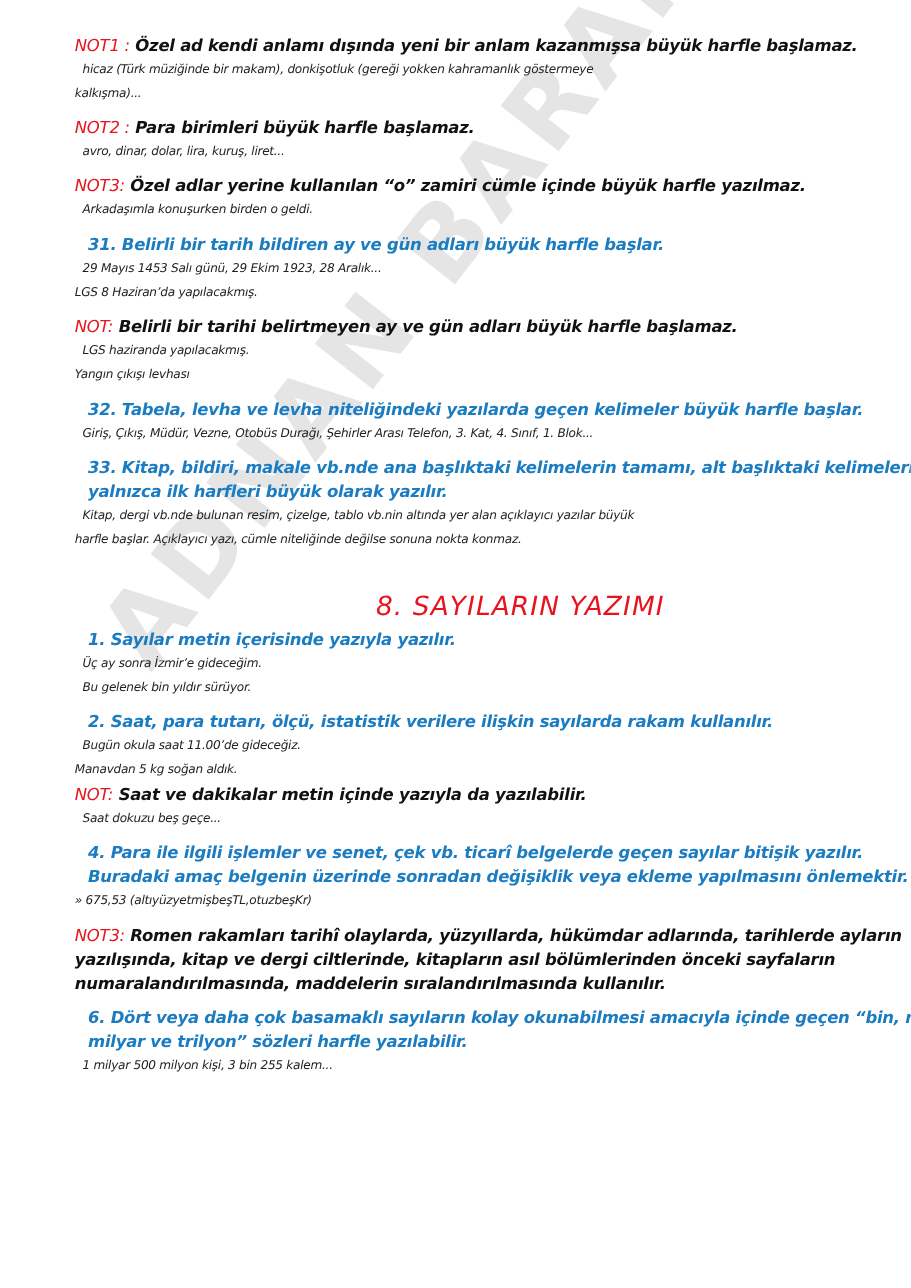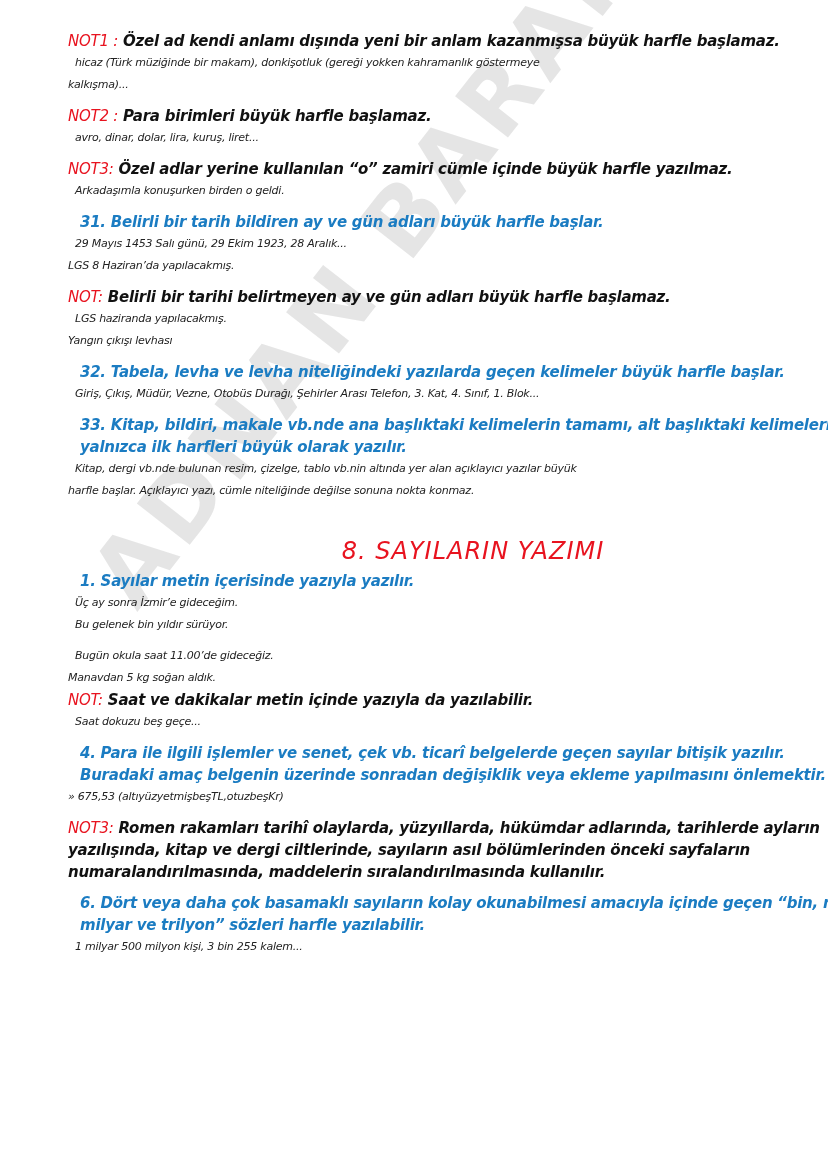--- a/index.html
+++ b/index.html
@@ -76,36 +76,37 @@
 
   <div class="heading">8. SAYILARIN YAZIMI</div>
 
   <div class="block">
     <div class="line rule-blue">1. Sayılar metin içerisinde yazıyla yazılır.</div>
     <div class="line ex indent">Üç ay sonra İzmir’e gideceğim.</div>
     <div class="line ex indent">Bu gelenek bin yıldır sürüyor.</div>
   </div>
 
   <div class="block">
+    <div class="line rule-blue">2. Saat, para tutarı, ölçü, istatistik verilere ilişkin sayılarda rakam kullanılır.</div>
     <div class="line ex indent">Bugün okula saat 11.00’de gideceğiz.</div>
     <div class="line ex">Manavdan 5 kg soğan aldık.</div>
     <div class="line rule"><span class="tag">NOT:</span><span> Saat ve dakikalar metin içinde yazıyla da yazılabilir.</span></div>
     <div class="line ex indent">Saat dokuzu beş geçe...</div>
   </div>
 
 
   <div class="block">
     <div class="line rule-blue">4. Para ile ilgili işlemler ve senet, çek vb. ticarî belgelerde geçen sayılar bitişik yazılır.</div>
     <div class="line rule-blue">Buradaki amaç belgenin üzerinde sonradan değişiklik veya ekleme yapılmasını önlemektir.</div>
     <div class="line ex">» 675,53 (altıyüzyetmişbeşTL,otuzbeşKr)</div>
   </div>
 
   <div class="block">
     <div class="line rule"><span class="tag">NOT3:</span><span> Romen rakamları tarihî olaylarda, yüzyıllarda, hükümdar adlarında, tarihlerde ayların</span></div>
-    <div class="line rule">yazılışında, kitap ve dergi ciltlerinde, sayıların asıl bölümlerinden önceki sayfaların</div>
+    <div class="line rule">yazılışında, kitap ve dergi ciltlerinde, kitapların asıl bölümlerinden önceki sayfaların</div>
     <div class="line rule">numaralandırılmasında, maddelerin sıralandırılmasında kullanılır.</div>
   </div>
 
   <div class="block">
     <div class="line rule-blue">6. Dört veya daha çok basamaklı sayıların kolay okunabilmesi amacıyla içinde geçen “bin, milyon,</div>
     <div class="line rule-blue">milyar ve trilyon” sözleri harfle yazılabilir.</div>
     <div class="line ex indent">1 milyar 500 milyon kişi, 3 bin 255 kalem...</div>
   </div>
 
 </div>

